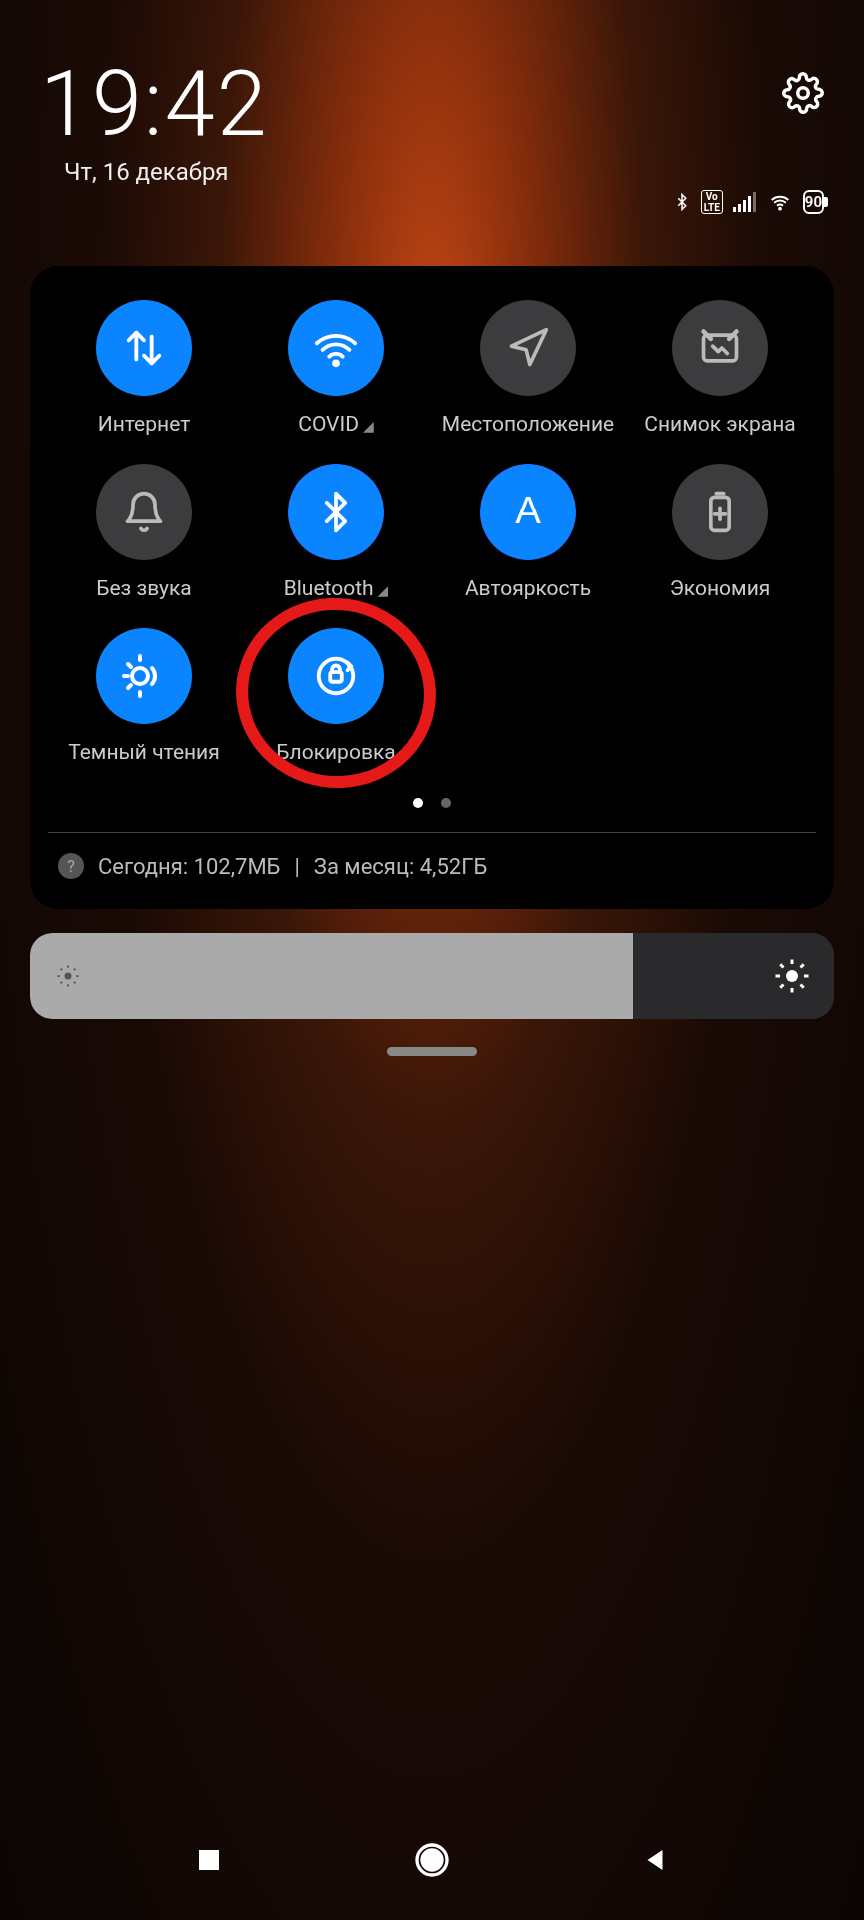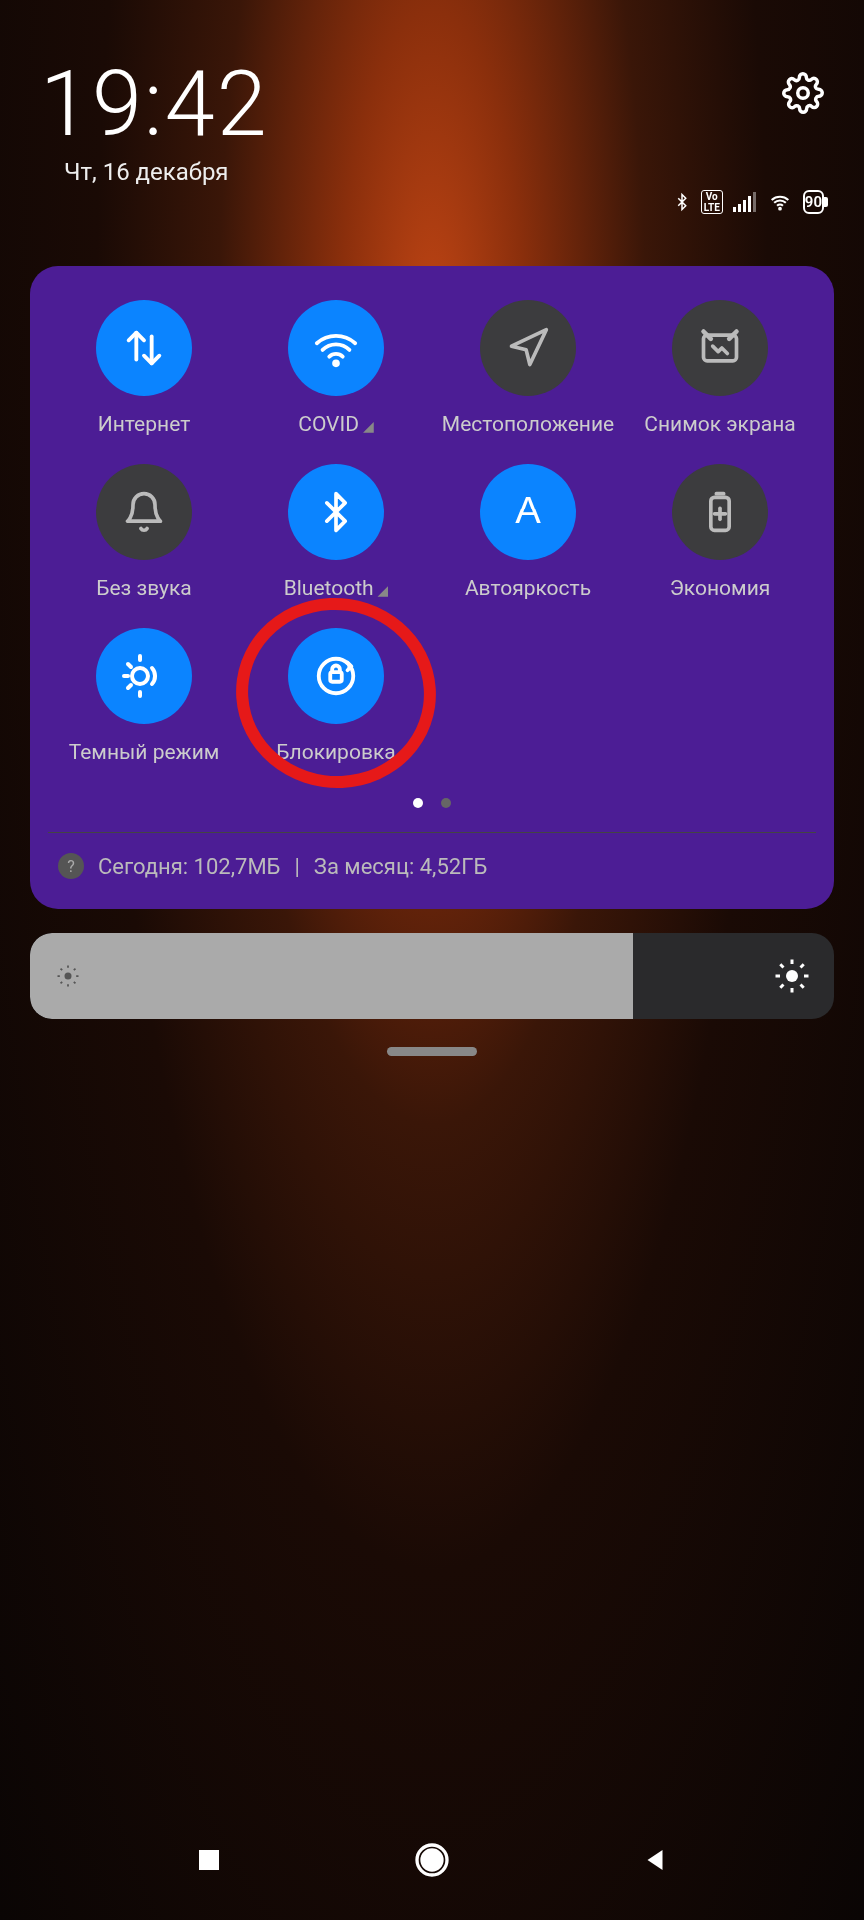--- a/index.html
+++ b/index.html
@@ -73,21 +73,21 @@
   font-size: 10px;
   font-weight: 700;
   padding: 0 2px;
   line-height: 1.1;
   text-align: center;
 }
 
 
 .qs-panel {
   margin: 70px 30px 0 30px;
-  background: #4c1d95;
+  background: #000000;
   border-radius: 28px;
   padding: 34px 18px 22px 18px;
 }
 .qs-grid {
   display: grid;
   grid-template-columns: repeat(4, 1fr);
   gap: 28px 0;
 }
 .qs-tile {
   display: flex;
@@ -359,21 +359,21 @@
           <svg width="48" height="48" viewBox="0 0 24 24" stroke="#fff" fill="none" stroke-width="2" stroke-linecap="round" stroke-linejoin="round">
             <circle cx="10" cy="12" r="4"></circle>
             <path d="M16 8a6 6 0 0 1 0 8 6 6 0 0 0 0-8z" fill="#fff"></path>
             <line x1="10" y1="4" x2="10" y2="2"></line>
             <line x1="10" y1="22" x2="10" y2="20"></line>
             <line x1="2" y1="12" x2="4" y2="12"></line>
             <line x1="4" y1="6" x2="5.5" y2="7.5"></line>
             <line x1="4" y1="18" x2="5.5" y2="16.5"></line>
           </svg>
         </div>
-        <div class="qs-label"><span>Темный режим</span></div>
+        <div class="qs-label"><span>Темный чтения</span></div>
       </div>
       <div class="qs-tile">
         <div class="qs-circle active">
           <svg width="46" height="46" viewBox="0 0 24 24" stroke="#fff" fill="none" stroke-width="2" stroke-linecap="round" stroke-linejoin="round">
             <circle cx="12" cy="12" r="9"></circle>
             <path d="M18 5l2 2-2 2" fill="#fff"></path>
             <rect x="9" y="10" width="6" height="5" rx="1"></rect>
             <path d="M10 10V8.5a2 2 0 0 1 4 0V10"></path>
           </svg>
         </div>

